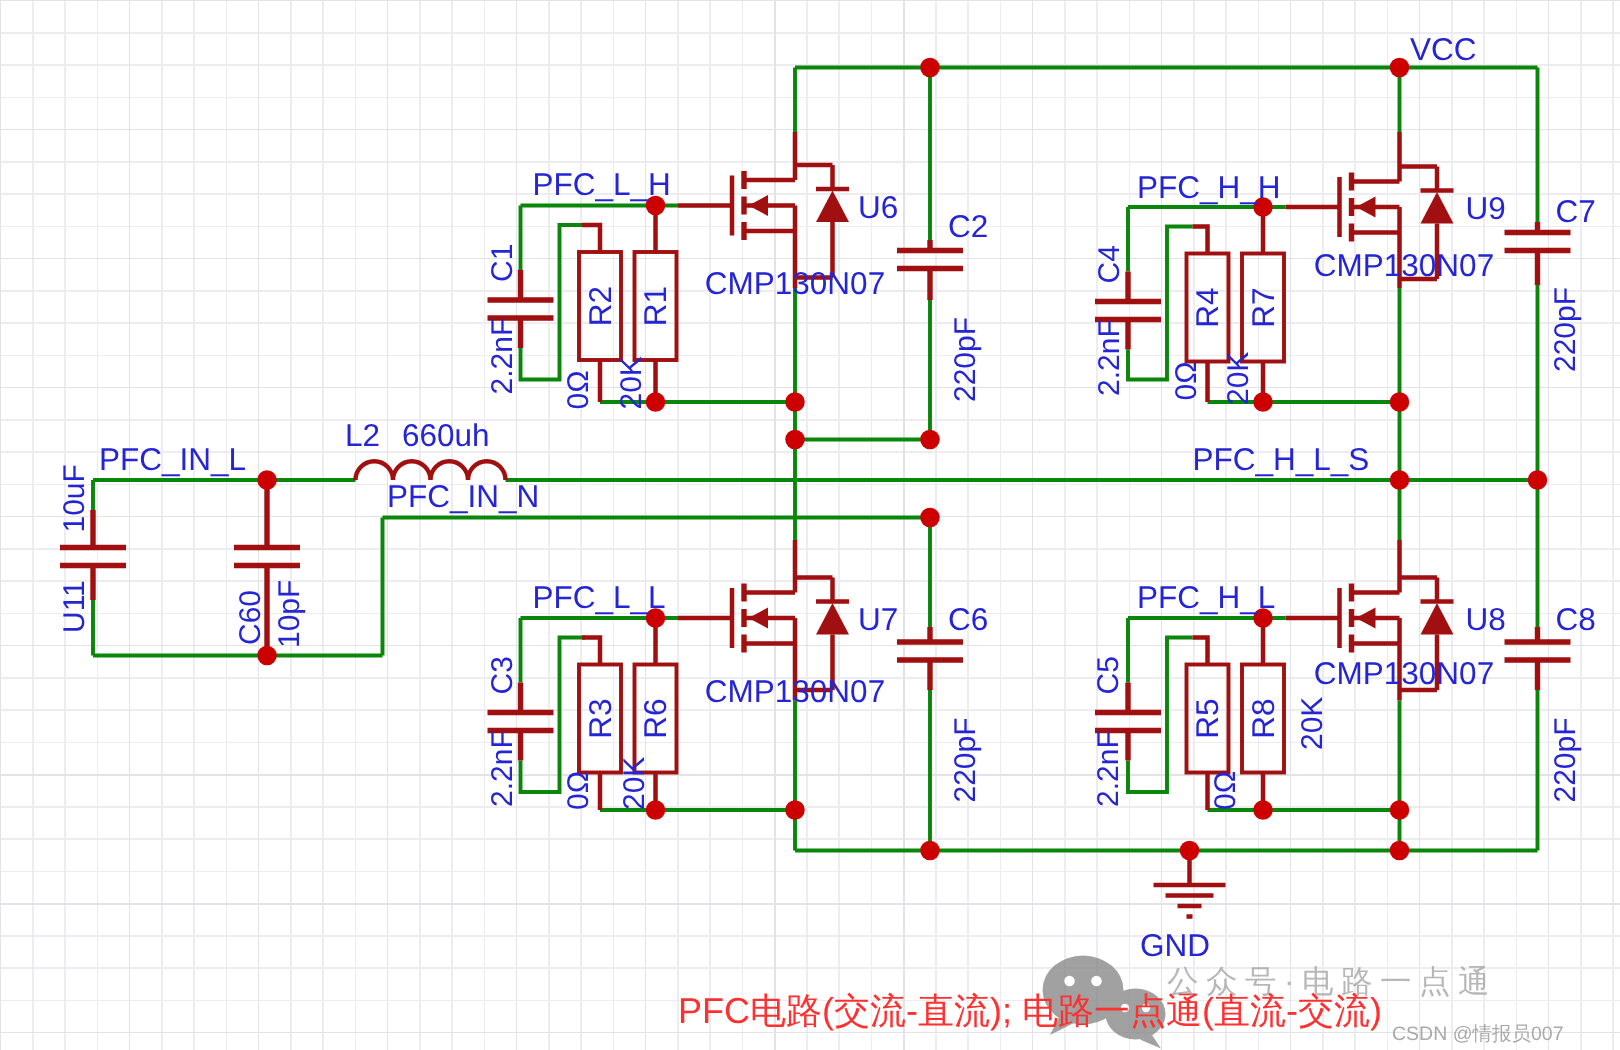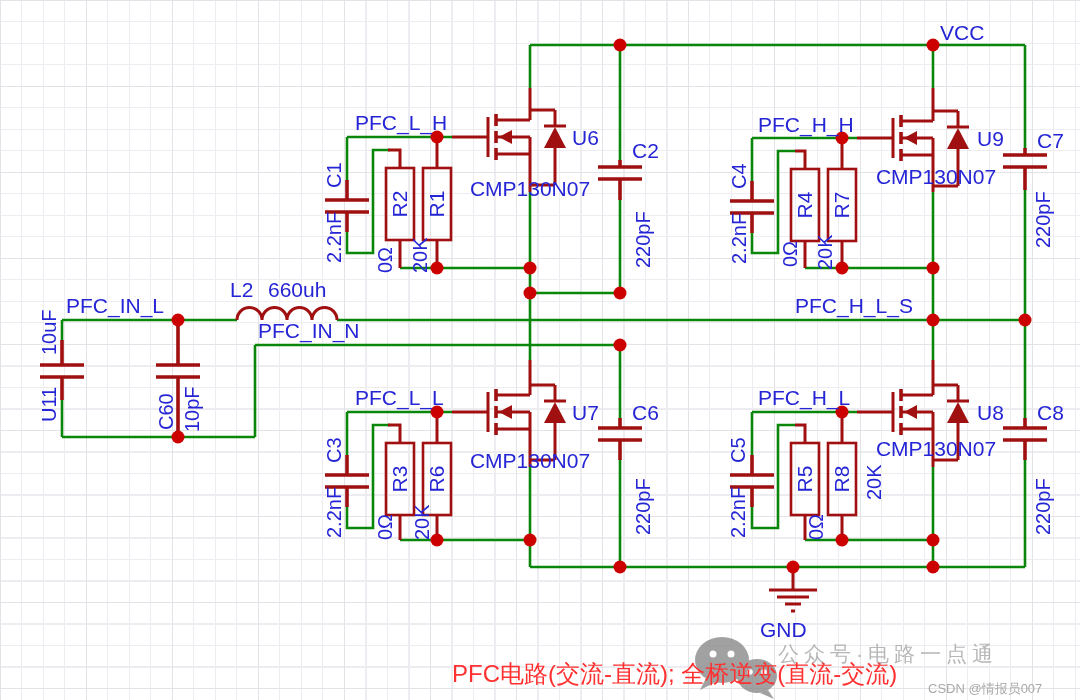--- a/index.html
+++ b/index.html
@@ -218,15 +218,15 @@
     <polygon points="706,678 700,690 716,682" fill="#8a8a8a"></polygon>
     <circle cx="713" cy="654" r="3.5" fill="#ffffff"></circle>
     <circle cx="731" cy="654" r="3.5" fill="#ffffff"></circle>
     <ellipse cx="757" cy="676" rx="20" ry="17" fill="#8a8a8a"></ellipse>
     <polygon points="768,690 774,699 760,693" fill="#8a8a8a"></polygon>
     <circle cx="750" cy="672" r="2.8" fill="#ffffff"></circle>
     <circle cx="764" cy="672" r="2.8" fill="#ffffff"></circle>
   </g>
 </svg>
 
-<div class="caption">PFC电路(交流-直流); 全桥逆变(直流-交流)</div>
+<div class="caption">PFC电路(交流-直流); 电路一点通(直流-交流)</div>
 <div class="wm-text">公众号·电路一点通</div>
 <div class="csdn-text">CSDN @情报员007</div>
 
 </body></html>

